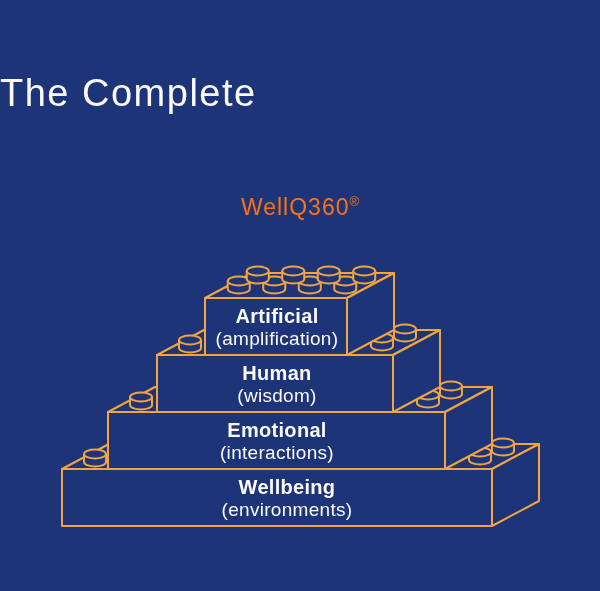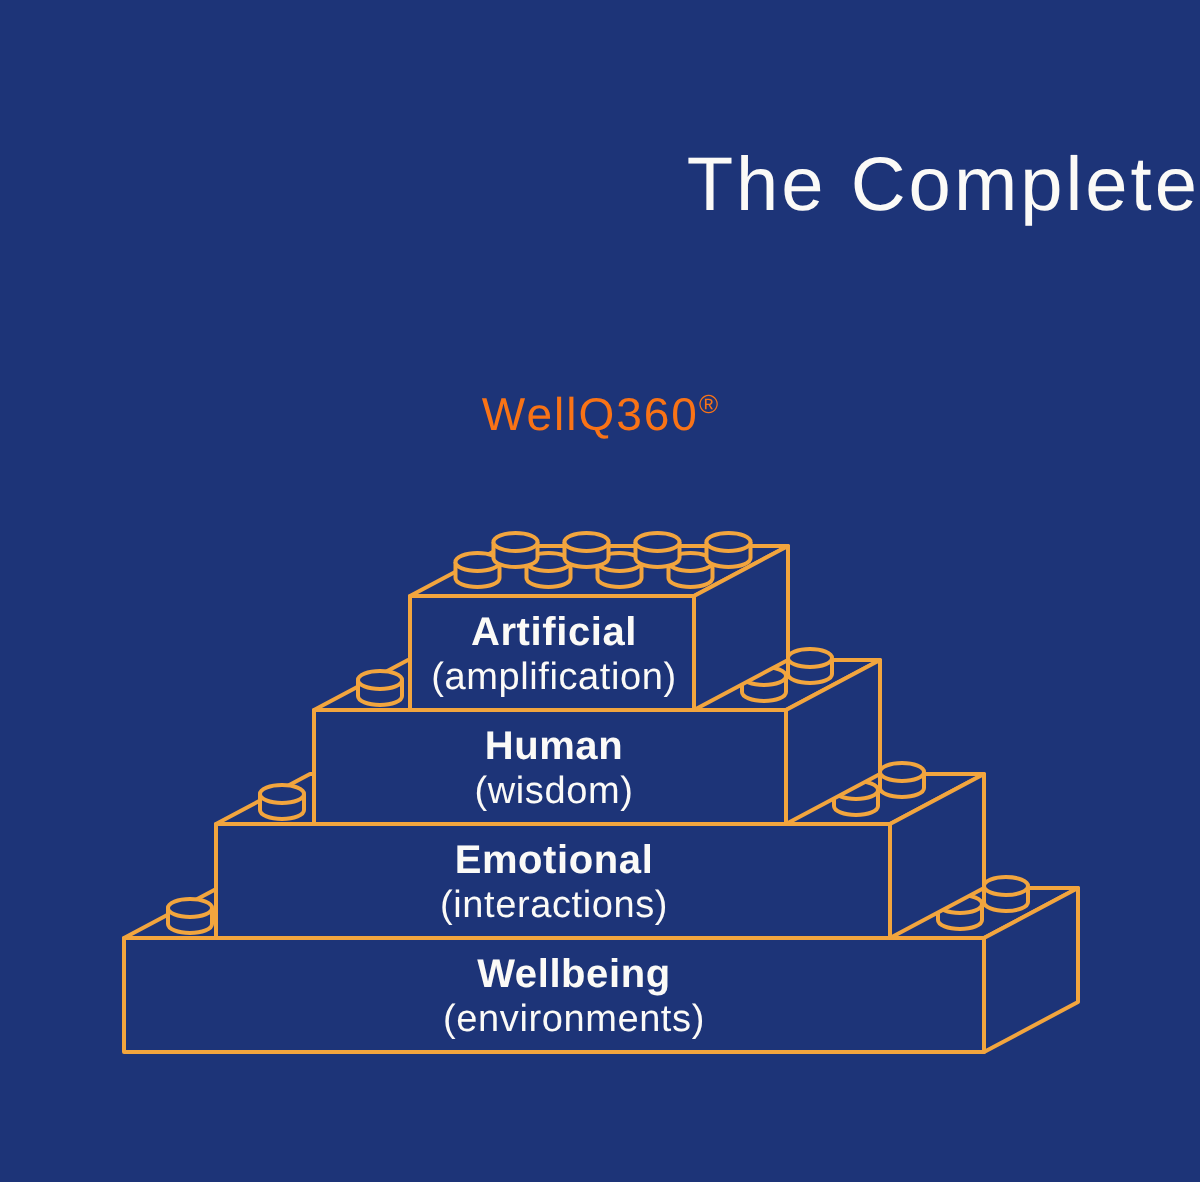--- a/index.html
+++ b/index.html
@@ -13,21 +13,21 @@
     position: relative;
     width: 600px;
     height: 591px;
     background: #1d3478;
   }
   .title {
     position: absolute;
     top: 70px;
     left: 0;
     width: 100%;
-    text-align: right;
+    text-align: left;
     color: #fbfaf7;
     font-size: 38px;
     font-weight: 300;
     letter-spacing: 1.5px;
     line-height: 47px;
   }
   .subtitle {
     position: absolute;
     top: 194px;
     left: 0;

